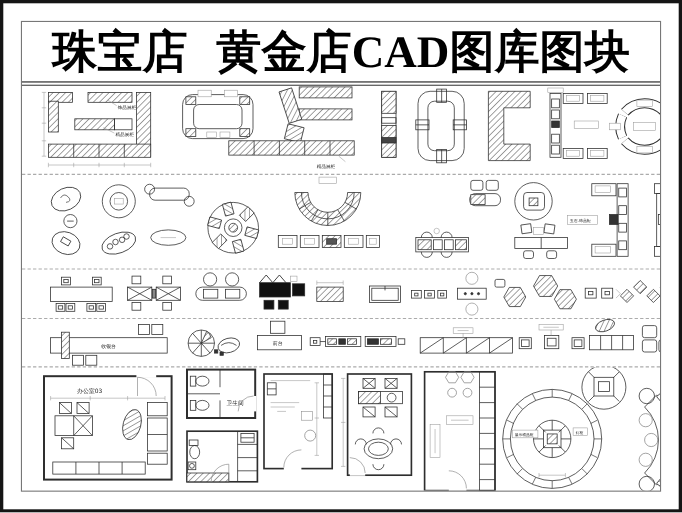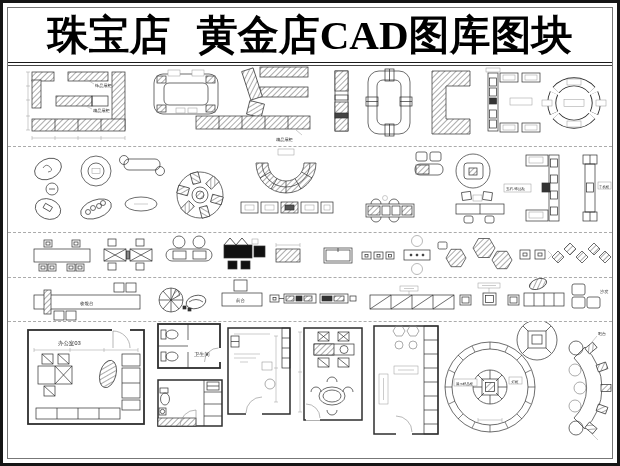--- a/index.html
+++ b/index.html
@@ -1,17 +1,17 @@
 <!DOCTYPE html>
 <html><head>
 <meta charset="utf-8">
 <style>
   html,body{margin:0;padding:0;background:#ffffff;}
   .poster{width:620px;height:466px;box-sizing:border-box;background:#fff;
-          border:3px solid #151515;padding:4px;position:relative;}
+          border:3px solid #151515;padding:16px;position:relative;}
   .inner{width:100%;height:100%;box-sizing:border-box;border:1px solid #777;
          display:flex;flex-direction:column;overflow:hidden;}
   .titlebar{height:54px;flex:0 0 54px;display:flex;align-items:center;justify-content:center;
             border-bottom:1px solid #1a1a1a;
             font-family:"Liberation Serif","DejaVu Serif",serif;
             font-weight:700;font-size:41px;color:#000;word-spacing:16px;white-space:nowrap;}
   .rows{position:relative;flex:1;margin-top:2px;border-top:1px solid #444;}
   .row{position:absolute;left:0;right:0;box-sizing:border-box;}
   .row.dashed{border-bottom:1px dashed #ababab;}
   .r1{top:0;height:81px;} .r2{top:81px;height:86px;} .r3{top:167px;height:45px;}

